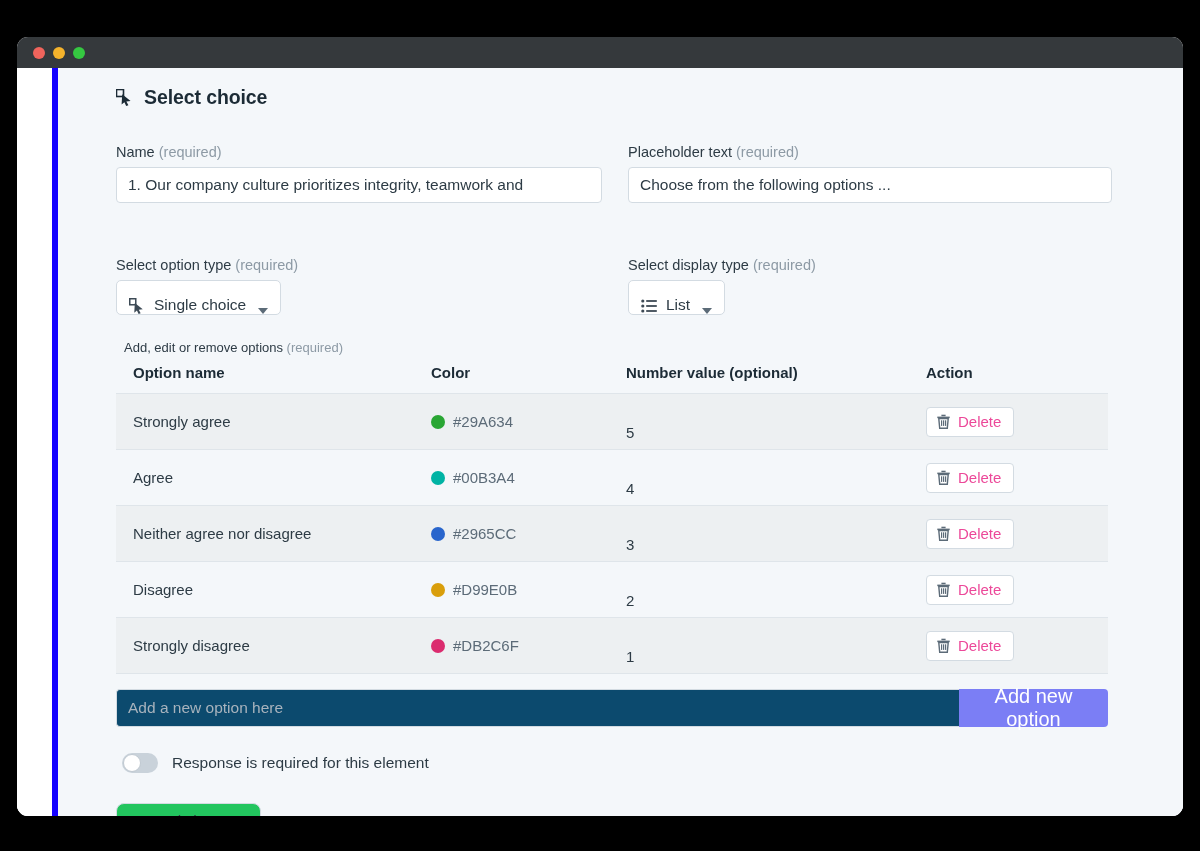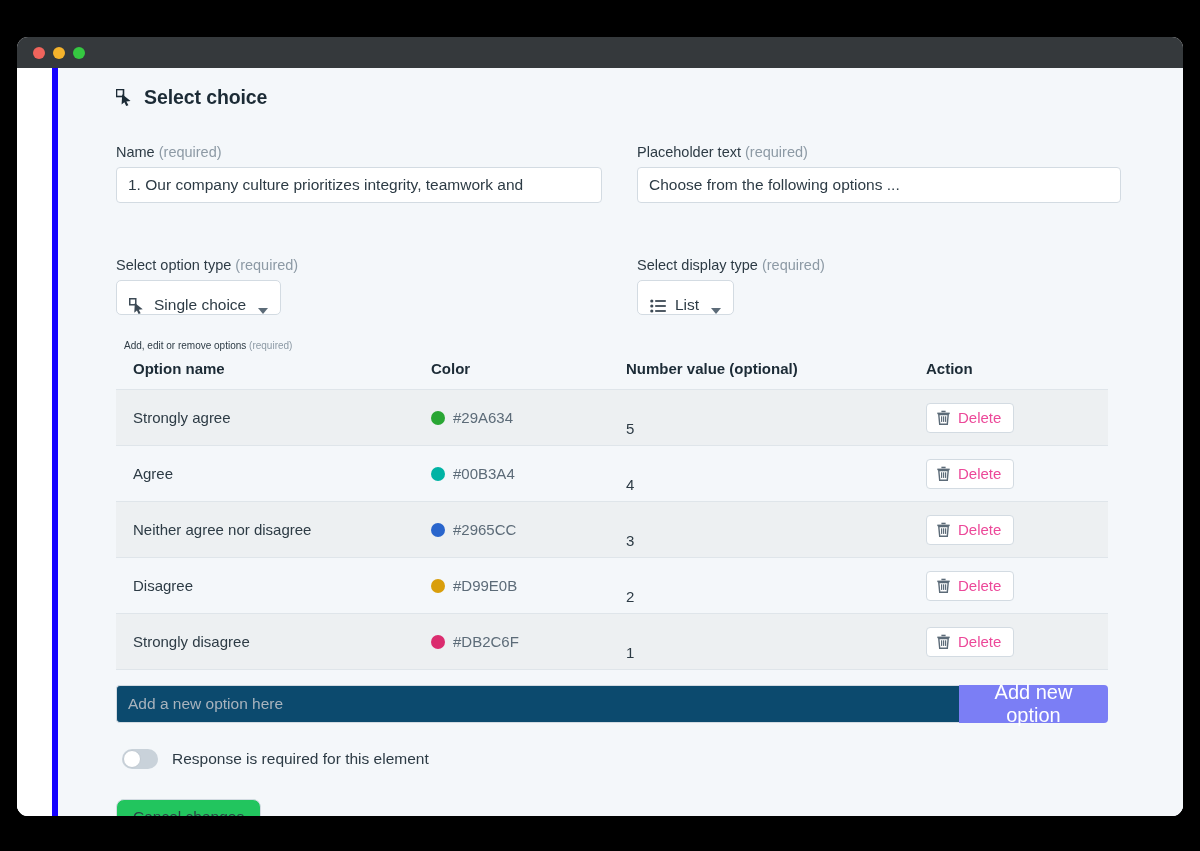--- a/index.html
+++ b/index.html
@@ -86,21 +86,21 @@
   .section-title {
     font-size: 19.5px;
     font-weight: bold;
     color: #1c2b36;
     letter-spacing: -0.1px;
   }
 
   
   .field-row {
     display: flex;
-    gap: 16px;
+    gap: 7px;
     margin-top: 35px;
   }
   .col-left { width: 505px; flex: 0 0 505px; }
   .col-right { width: 490px; flex: 0 0 490px; }
 
   .field-label {
     font-size: 14.5px;
     color: #2d3b45;
     margin-bottom: 7px;
     white-space: nowrap;
@@ -148,21 +148,21 @@
   .dropdown .caret {
     width: 0; height: 0;
     border-left: 5px solid transparent;
     border-right: 5px solid transparent;
     border-top: 6px solid #5c6b78;
     margin-left: 3px;
   }
 
   
   .table-label {
-    font-size: 10px;
+    font-size: 13px;
     color: #2d3b45;
     margin: 22px 0 9px 8px;
   }
   .table-label .req { color: #8d9aa5; }
 
   .opt-table {
     width: 992px;
     border-collapse: collapse;
     table-layout: fixed;
   }

